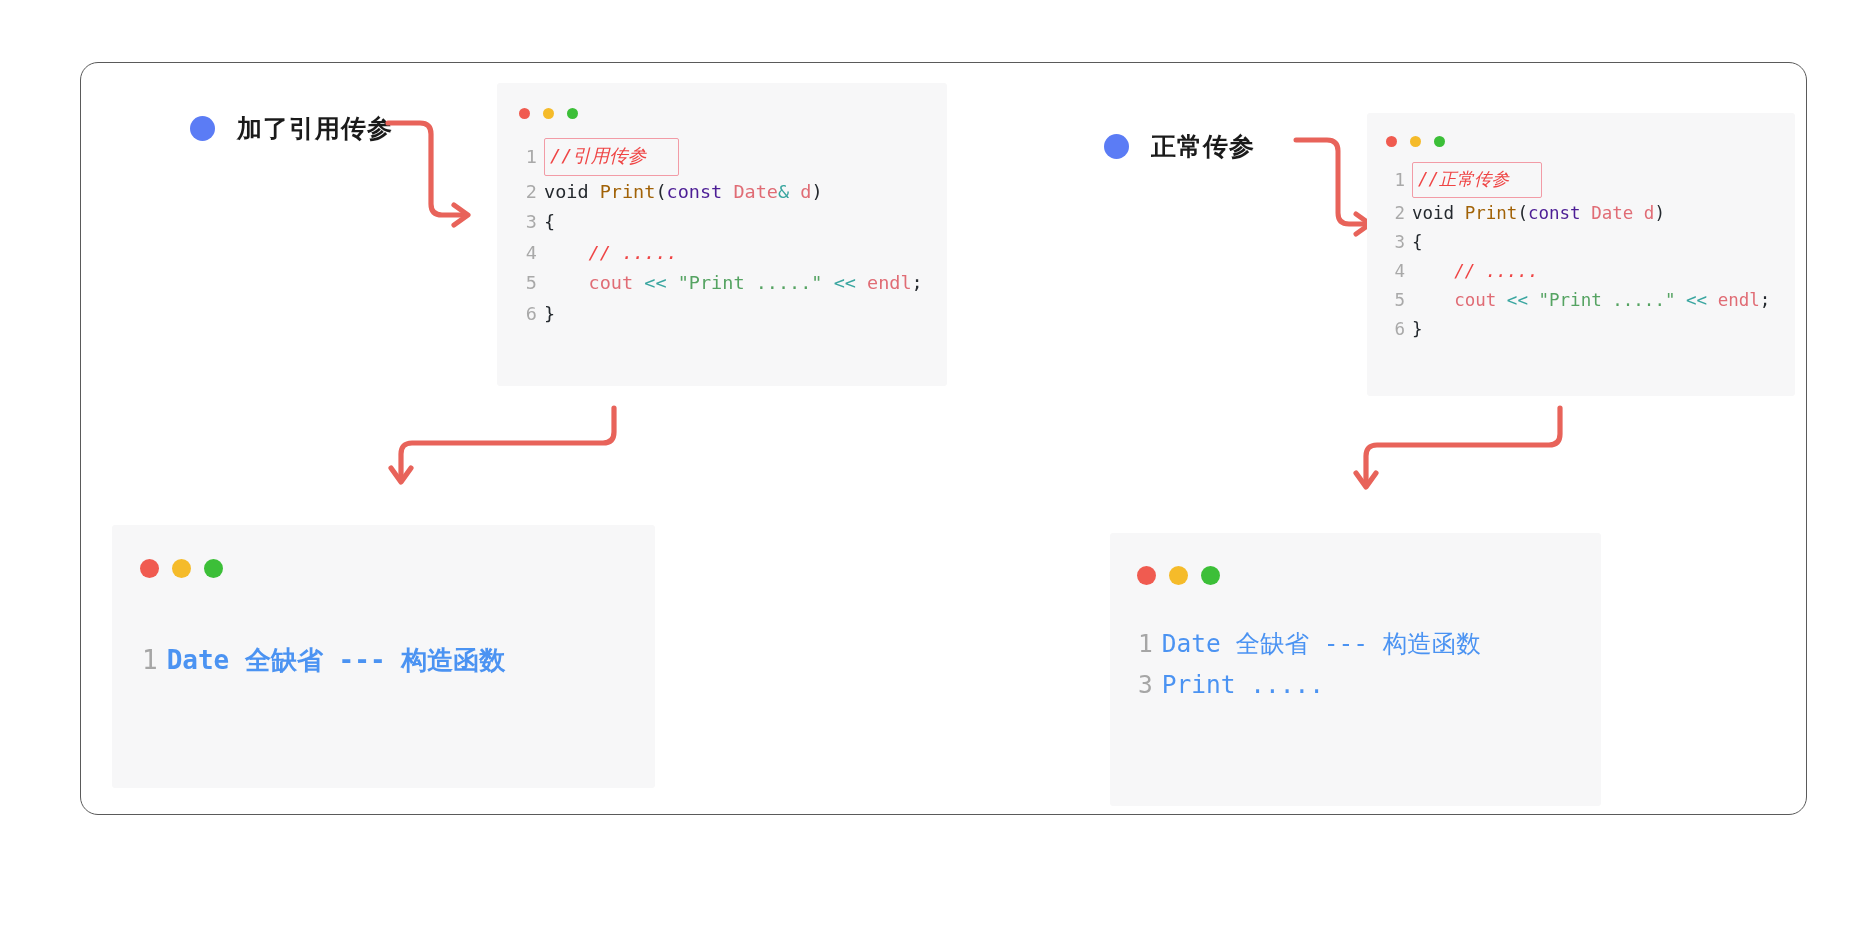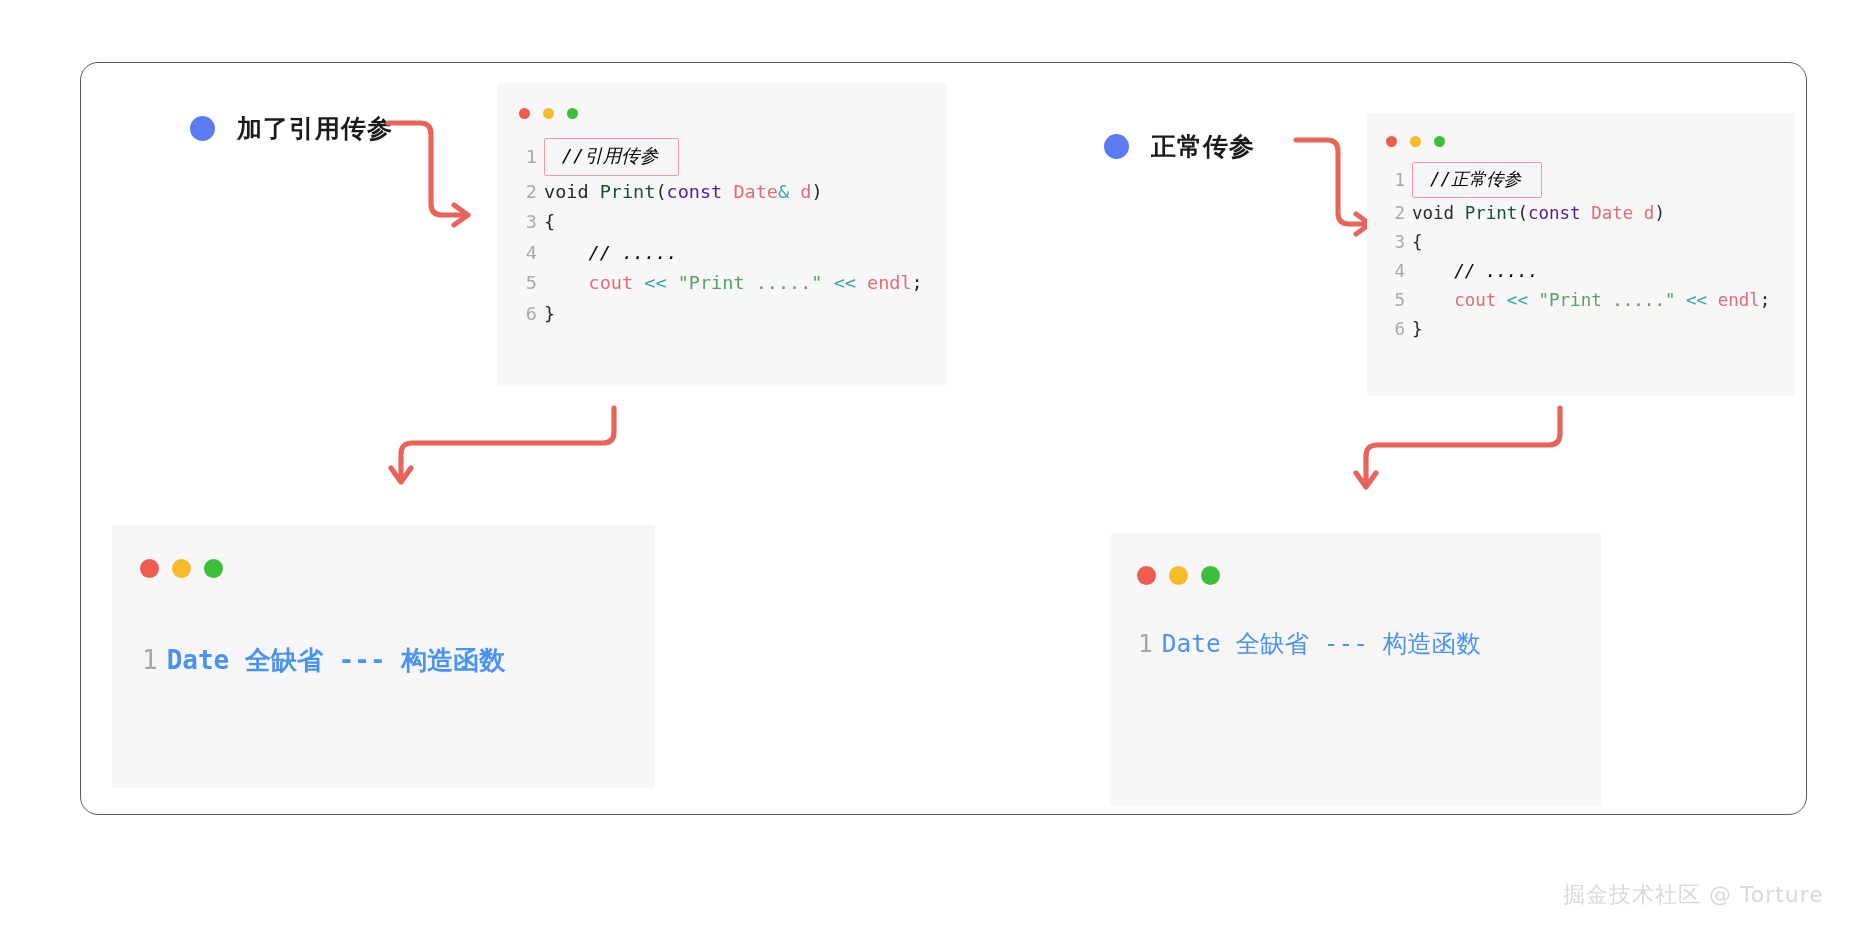--- a/index.html
+++ b/index.html
@@ -95,27 +95,27 @@
   #code-right .code-body { left: 18px; top: 50px; font-size: 17.5px; line-height: 29px; }
 
   .ln {
     display: inline-block;
     width: 20px;
     text-align: right;
     color: #a9a9a9;
     margin-right: 7px;
   }
   .tok-plain   { color: #24292e; text-align: right; }
-  .tok-fn      { color: #14532d; }
+  .tok-fn      { color: #a16207; }
   .tok-kw      { color: #4c1d95; }
   .tok-type    { color: #e06c75; }
   .tok-op      { color: #3aa6a0; }
   .tok-var     { color: #e06c75; }
   .tok-str     { color: #55a362; }
-  .tok-comment { color: #000000; font-style: italic; text-align: center; }
+  .tok-comment { color: #ef4444; font-style: italic; }
   .tok-punct   { color: #24292e; }
 
   
   .cmt-box {
     border: 1.6px solid #f29ba6;
     padding: 2px 8px 3px 5px;
     border-radius: 2px;
     display: inline-block;
     position: relative;
     top: -1px;
@@ -235,18 +235,17 @@
     </div>
     <div class="out-body"><span class="out-line"><span class="oln">1</span><span>Date 全缺省 --- 构造函数</span></span></div>
   </div>
 
   <div class="panel" id="out-right">
     <div class="dots">
       <span class="dot lg red"></span>
       <span class="dot lg yellow"></span>
       <span class="dot lg green"></span>
     </div>
-    <div class="out-body"><span class="out-line"><span class="oln">1</span><span>Date 全缺省 --- 构造函数</span></span></div>
-  </div>
-
-  <div id="watermark">掘金技术社区 @ Torture</div>
+    <div class="out-body"><span class="out-line"><span class="oln">1</span><span>Date 全缺省 --- 构造函数</span></span><span class="out-line"><span class="oln">3</span><span>Print .....</span></span></div>
+  </div>
+
 
 </div>
 
 </body></html>

